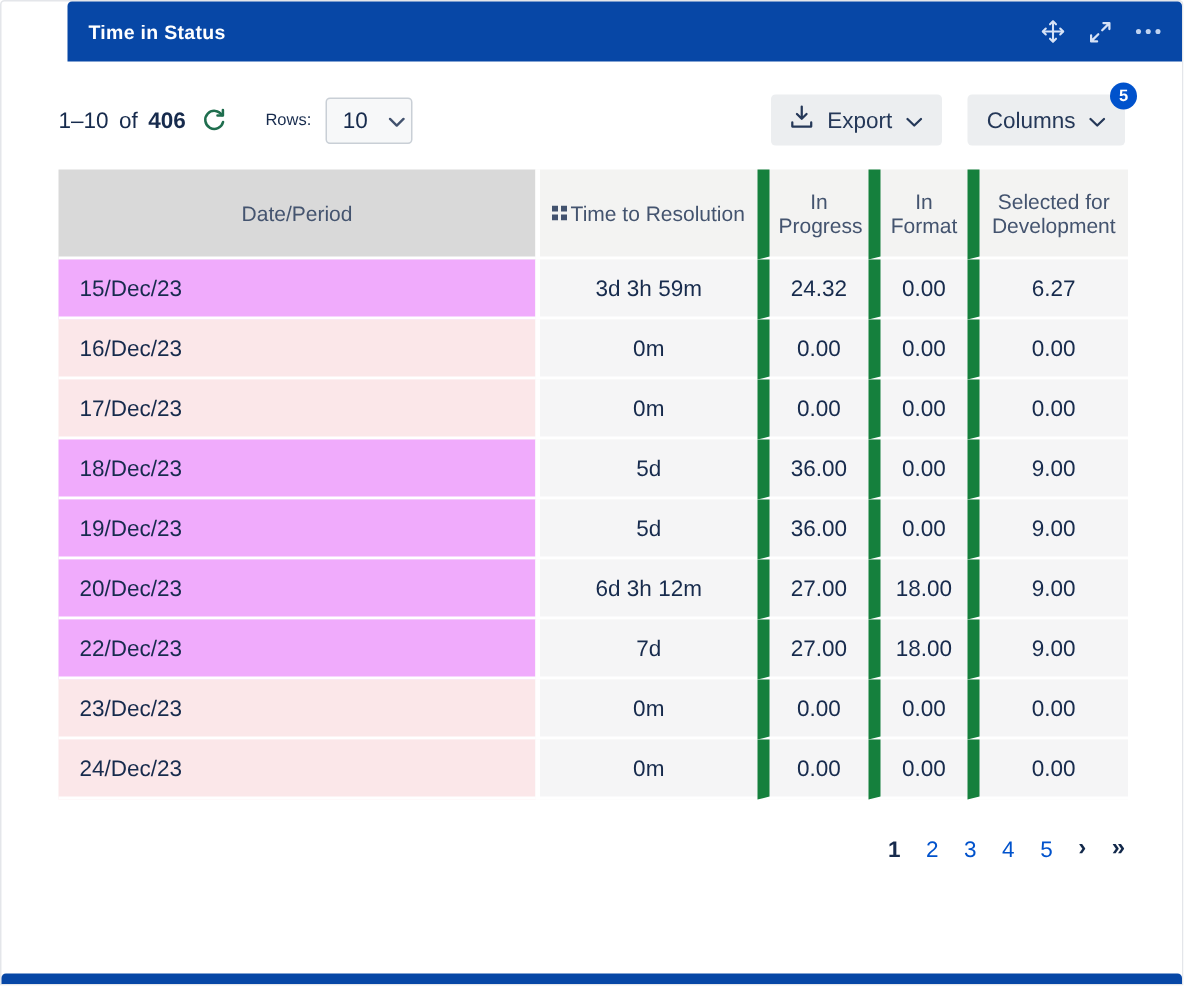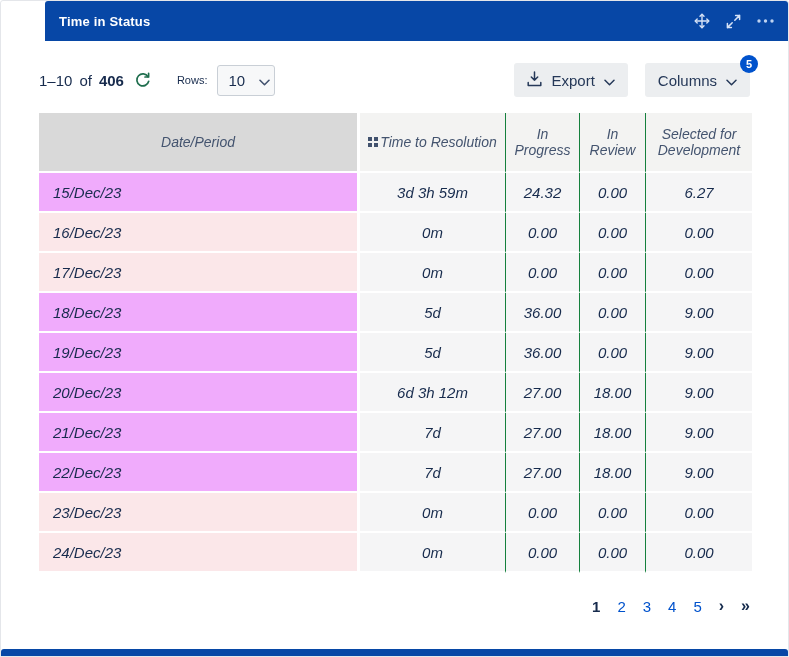--- a/index.html
+++ b/index.html
@@ -46,30 +46,30 @@
     font-family:"Liberation Sans", sans-serif;
   }
   .badge {
     position:absolute; top:-8px; right:-8px; width:18px; height:18px;
     background:#0052cc; color:#fff; border-radius:50%; font-size:11px;
     font-weight:bold; display:flex; align-items:center; justify-content:center;
   }
   
   table.tis {
     border-collapse:separate; border-spacing:0; table-layout:fixed;
-    width:713px; margin:0 38px;font-style:italic;
+    width:713px; margin:0 38px;
   }
   th, td { border-bottom:2px solid #fff; overflow:hidden; }
   th {
     height:60px; font-weight:normal; font-size:14px; color:#44546f;
     text-align:center; vertical-align:middle; background:#f3f3f2; padding:0 6px;
   }
   th.h-date { background:#d9d9d9; }
   th.h-res, td.c-res { border-left:3px solid #fff; }
-  th.h-val2, td.c-val2 { border-left:1px solid #15803d; }
+  th.h-val2, td.c-val2 { border-left:8px solid #15803d; }
   td { height:40px; font-size:15px; vertical-align:middle; }
   td.c-date { text-align:left; padding-left:14px; }
   td.c-val, td.c-res { text-align:center; background:#f5f5f6; color:#172b4d; }
   tr[data-tone="green"] td.c-date { background:#f0abfc; }
   tr[data-tone="red"]   td.c-date { background:#fbe7e9; }
   .res-head { display:inline-flex; align-items:center; gap:2px; justify-content:flex-start; }
   
   .pagination {
     margin:24px 38px 0 0; display:flex; justify-content:flex-end;
     align-items:center; gap:17px; font-size:15px;
@@ -182,21 +182,21 @@
                 <rect x="0" y="0" width="4" height="4"></rect>
                   <rect x="6" y="0" width="4" height="4"></rect>
                 <rect x="0" y="6" width="4" height="4"></rect>
                   <rect x="6" y="6" width="4" height="4"></rect>
               </svg>
             </span>
             <span>Time to Resolution</span>
           </span>
         </th>
         <th class="h-val2">In Progress</th>
-        <th class="h-val2">In Review</th>
+        <th class="h-val2">In Format</th>
         <th class="h-val2">Selected for Development</th>
       </tr>
     </thead>
     <tbody>
       <tr data-tone="green">
         <td class="c-date">15/Dec/23</td>
         <td class="c-res">3d 3h 59m</td>
         <td class="c-val c-val2">24.32</td>
         <td class="c-val c-val2">0.00</td>
         <td class="c-val c-val2">6.27</td>
@@ -225,27 +225,20 @@
       <tr data-tone="green">
         <td class="c-date">19/Dec/23</td>
         <td class="c-res">5d</td>
         <td class="c-val c-val2">36.00</td>
         <td class="c-val c-val2">0.00</td>
         <td class="c-val c-val2">9.00</td>
       </tr>
       <tr data-tone="green">
         <td class="c-date">20/Dec/23</td>
         <td class="c-res">6d 3h 12m</td>
-        <td class="c-val c-val2">27.00</td>
-        <td class="c-val c-val2">18.00</td>
-        <td class="c-val c-val2">9.00</td>
-      </tr>
-      <tr data-tone="green">
-        <td class="c-date">21/Dec/23</td>
-        <td class="c-res">7d</td>
         <td class="c-val c-val2">27.00</td>
         <td class="c-val c-val2">18.00</td>
         <td class="c-val c-val2">9.00</td>
       </tr>
       <tr data-tone="green">
         <td class="c-date">22/Dec/23</td>
         <td class="c-res">7d</td>
         <td class="c-val c-val2">27.00</td>
         <td class="c-val c-val2">18.00</td>
         <td class="c-val c-val2">9.00</td>

